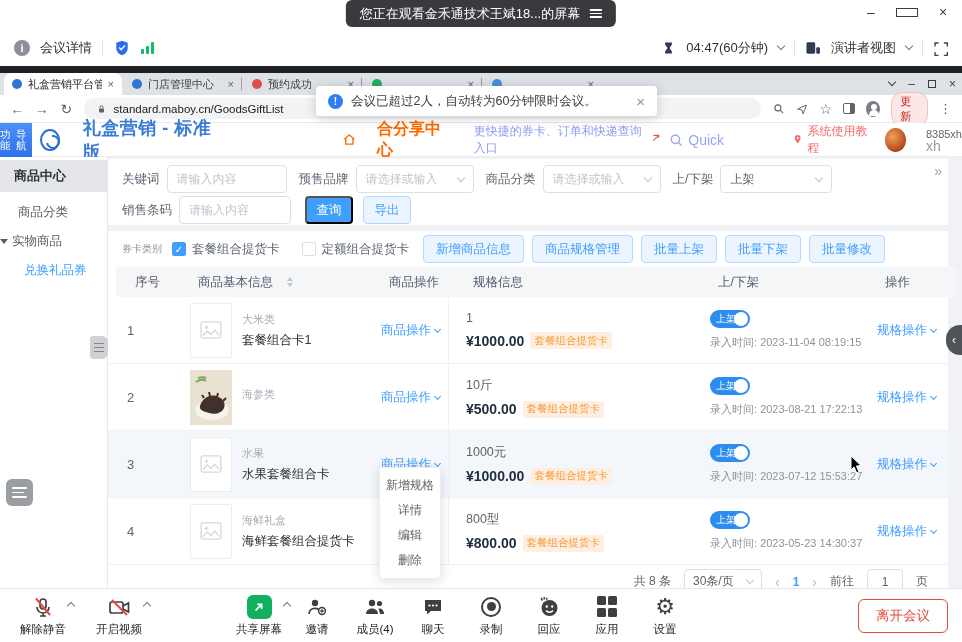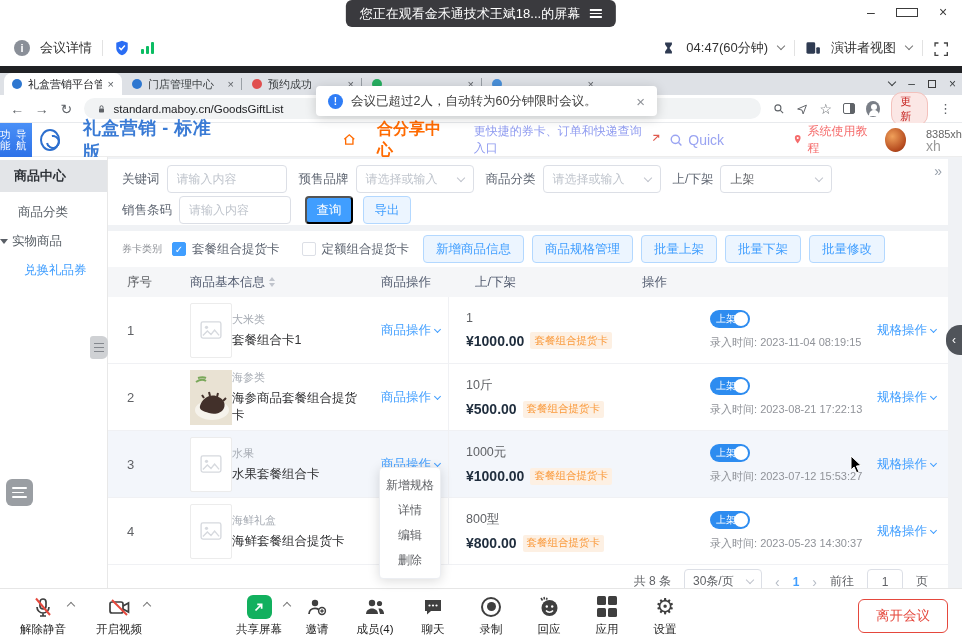--- a/index.html
+++ b/index.html
@@ -80,26 +80,26 @@
 
 .tcard{position:absolute;left:108px;top:108px;width:840px;height:367px;background:#fff}
 .typerow{position:absolute;left:0;top:0;width:840px;height:36px;display:flex;align-items:center;padding-left:14px;gap:10px}
 .tr-label{font-size:10px;color:#909399}
 .ckwrap{display:flex;align-items:center;gap:6px;font-size:12.5px;color:#5f6672}
 .ckbox{width:14px;height:14px;border-radius:2px;border:1px solid #dcdfe6;background:#fff}
 .ckbox.on{background:#409eff;border-color:#409eff;color:#fff;font-size:10px;display:flex;align-items:center;justify-content:center}
 .act-btns{display:flex;gap:8px;margin-left:4px}
 .act-btns .btn-plain{padding:0 12px}
 
-.thead{position:absolute;left:0;top:36px;width:840px;height:30px;background:#f5f6f8;display:flex;align-items:center;font-size:12.5px;color:#515a6e}
+.thead{position:absolute;left:8px;top:36px;width:840px;height:30px;background:#f5f6f8;display:flex;align-items:center;font-size:12.5px;color:#515a6e}
 .trow{position:absolute;left:0;width:840px;height:67px;border-bottom:1px solid #f0f1f4;display:flex;align-items:center}
 .trow.hl{background:#f3f6fb}
 .c{flex:none;display:flex;align-items:center}
 .c-seq{width:60px;padding-left:19px;color:#606266}
-.c-info{width:200px;padding-left:22px;}
+.c-info{width:200px;padding-left:22px;gap:10px}
 .c-op{width:80px;padding-left:13px}
 .c-spec{width:235px;padding-left:17px;align-self:stretch;border-left:1px solid #f0f1f4;display:flex;align-items:center}
 .c-status{width:185px;padding-left:27px}
 .c-act{width:80px;padding-left:9px}
 .thumb{width:42px;height:55px;border:1px solid #ececec;border-radius:2px;background:#fff;display:flex;align-items:center;justify-content:center;flex:none}
 .pinfo .cat{font-size:11px;color:#a6abb3;margin-bottom:5px}
 .pinfo .nm{font-size:12.5px;color:#303133}
 .bluelink{color:#409eff;font-size:12.5px;display:flex;align-items:center;gap:4px;cursor:pointer}
 .lcaret{width:5px;height:5px;border-right:1.2px solid #409eff;border-bottom:1.2px solid #409eff;transform:rotate(45deg);margin-top:-2px}
 .specbox .l1{font-size:12.5px;color:#606266;margin-bottom:7px}
@@ -377,20 +377,21 @@
         <div class="thead">
           <span class="c c-seq">序号</span>
           <span class="c c-info" style="padding-left:22px">
             <span>商品基本信息</span>
             <span class="sort">
                 <i class="up"></i>
                 <i class="dn"></i>
               </span>
           </span>
           <span class="c c-op">商品操作</span>
+          <span class="c c-spec" style="border-left:0">规格信息</span>
           <span class="c c-status">上/下架</span>
           <span class="c c-act">操作</span>
         </div>
 
         <div class="trow" style="top:66px">
           <span class="c c-seq">1</span>
           <span class="c c-info">
             <span class="thumb">
               <svg width="22" height="18" viewBox="0 0 24 20">
                   <rect x="1" y="1" width="22" height="18" rx="2" stroke="#d6d9de" fill="none" stroke-width="1.5"></rect>
@@ -442,21 +443,20 @@
               <svg width="42" height="55" viewBox="0 0 42 55">
                   <rect width="42" height="55" fill="#e9e2d3"></rect>
                   <ellipse cx="22" cy="40" rx="17" ry="10" fill="#f6f3ec"></ellipse>
                   <path d="M10 36c2-7 9-12 16-10s10 7 8 12-9 7-15 5-10-3-9-7z" fill="#42302a"></path>
                   <path d="M14 28l-2-3M20 26l-1-4M27 27l1-4M33 31l3-3" stroke="#42302a" stroke-width="2"></path>
                   <path d="M6 12c3-2 7-3 10-1M8 8c3-1 6-1 8 0" stroke="#7aa85a" stroke-width="2" fill="none"></path>
                 </svg>
             </span>
             <span class="pinfo">
                 <div class="cat">海参类</div>
-                <div class="nm">海参商品套餐组合提货卡</div>
               </span>
           </span>
           <span class="c c-op">
               <span class="bluelink">
                 <span>商品操作</span>
                 <span class="lcaret"></span>
               </span>
             </span>
           <span class="c c-spec">
               <span class="specbox">

